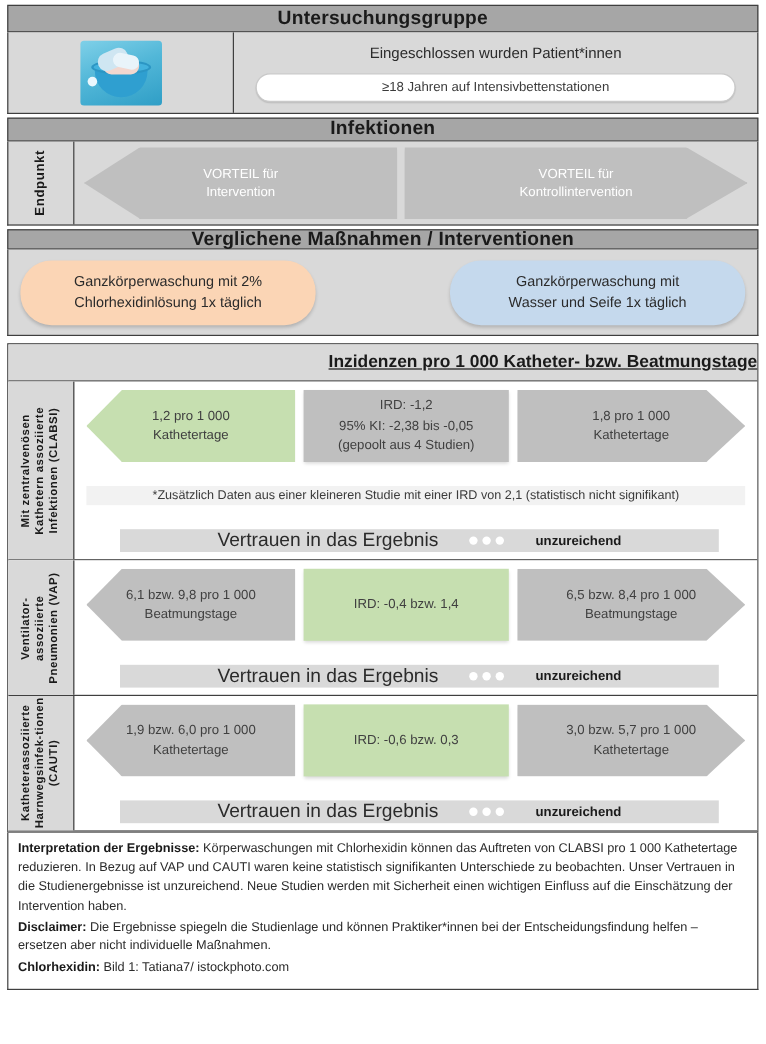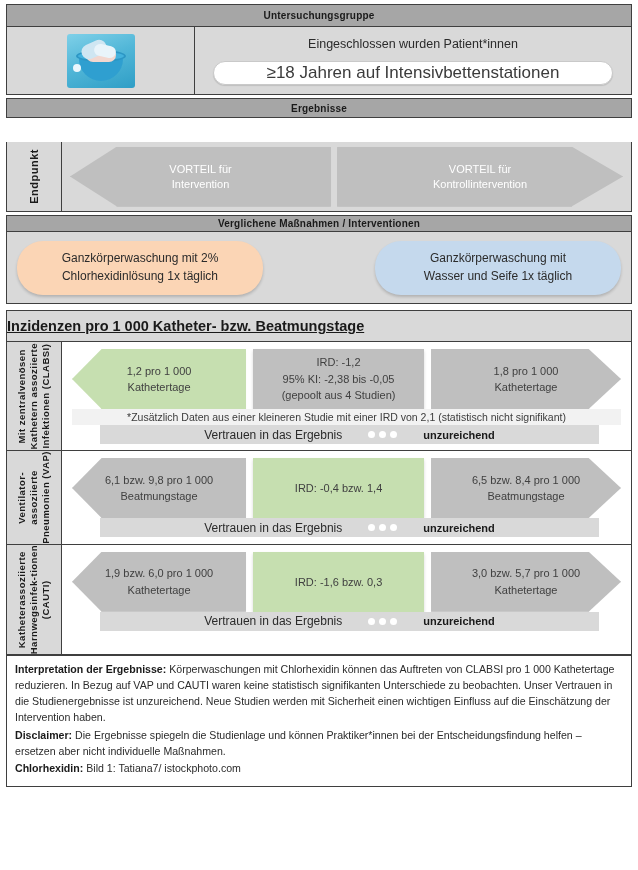--- a/index.html
+++ b/index.html
@@ -1,20 +1,20 @@
 <!DOCTYPE html>
 <html><head>
 <meta charset="utf-8">
 <style>
   html,body{margin:0;padding:0;background:#fff;}
   body{width:638px;height:870px;font-family:"Liberation Sans",sans-serif;color:#3b3b3b;}
   .page{width:638px;height:870px;position:relative;box-sizing:border-box;padding:4px 6px 4px 6px;}
   .band-title{
     background:#a6a6a6;border:1px solid #3f3f3f;box-sizing:border-box;
-    text-align:center;font-weight:bold;font-size:10px;color:#1a1a1a;
+    text-align:center;font-weight:bold;font-size:16px;color:#1a1a1a;
     display:flex;align-items:center;justify-content:center;letter-spacing:.2px;
   }
   .band-body{
     background:#d9d9d9;border:1px solid #3f3f3f;border-top:none;box-sizing:border-box;
     display:flex;
   }
 
   
   #sec-group{margin-bottom:3px;}
   #sec-group .band-title{height:23px;}
@@ -51,27 +51,27 @@
     position:absolute;left:6px;top:30px;width:8px;height:8px;border-radius:50%;background:#eaf7fd;
   }
   .group-text{
     flex:1;display:flex;flex-direction:column;align-items:center;justify-content:center;gap:10px;
     padding:4px 10px;box-sizing:border-box;
   }
   .group-line1{font-size:12.5px;color:#2b2b2b;}
   .pill{
     background:#ffffff;border:1px solid #c9c9c9;border-radius:12px;
     width:100%;max-width:398px;height:22px;display:flex;align-items:center;justify-content:center;
-    font-size:17px;color:#3b3b3b;box-shadow:0 1px 1px rgba(0,0,0,.12);
+    font-size:11px;color:#3b3b3b;box-shadow:0 1px 1px rgba(0,0,0,.12);
   }
 
   
   #sec-results{margin-bottom:3px;}
   #sec-results .band-title{height:20px;}
-  #results-body{height:70px;margin-top:24px;}
+  #results-body{height:70px;}
   .vlabel-cell{
     width:55px;border-right:1px solid #3f3f3f;display:flex;align-items:center;justify-content:center;
     box-sizing:border-box;
   }
   .vlabel{
     writing-mode:vertical-rl;transform:rotate(180deg);
     font-weight:bold;font-size:11px;color:#1a1a1a;letter-spacing:.5px;text-align:center;
   }
   .results-arrows{
     flex:1;display:flex;align-items:center;justify-content:space-between;
@@ -99,51 +99,51 @@
   .iv-right{background:#c5d9ed;}
   .oder{
     width:54px;height:54px;border-radius:50%;background:#ffffff;border:1px solid #8ea9c8;
     display:flex;align-items:center;justify-content:center;font-weight:bold;font-size:12.5px;color:#1a1a1a;
     box-shadow:0 2px 3px rgba(0,0,0,.18);
   }
 
   
   #sec-incid{border:1px solid #3f3f3f;box-sizing:border-box;}
   #incid-title{
-    background:#d9d9d9;height:31px;display:flex;align-items:center;justify-content:flex-start;
+    background:#d9d9d9;height:31px;display:flex;align-items:center;justify-content:flex-end;
     border-bottom:1px solid #3f3f3f;box-sizing:border-box;
   }
   #incid-title span{font-weight:bold;font-size:14.5px;color:#1a1a1a;text-decoration:underline;}
 
   .irow{display:flex;border-bottom:1px solid #3f3f3f;box-sizing:border-box;background:#ffffff;}
   .irow:last-of-type{border-bottom:1px solid #3f3f3f;}
   .irow .vlabel-cell{
     width:55px;background:#d9d9d9;border-right:1px solid #3f3f3f;border-bottom:none;
   }
   .irow .vlabel{font-size:9.5px;line-height:1.25;}
-  .icontent{flex:1;padding:7px 10px 6px 10px;box-sizing:border-box;display:flex;flex-direction:column;gap:0;}
+  .icontent{flex:1;padding:7px 10px 6px 10px;box-sizing:border-box;display:flex;flex-direction:column;gap:20px;}
   .arrow-row{display:flex;align-items:center;justify-content:space-between;gap:7px;}
   .ar{
     height:60px;display:flex;align-items:center;justify-content:center;text-align:center;
     font-size:11px;line-height:1.5;color:#404040;background:#bfbfbf;
     box-shadow:0 2px 3px rgba(0,0,0,.16);padding:0 6px;box-sizing:border-box;
   }
   .ar-left{flex:1.02;clip-path:polygon(17% 0,100% 0,100% 100%,17% 100%,0 50%);}
   .ar-mid{flex:1.0;}
   .ar-right{flex:1.12;clip-path:polygon(0 0,83% 0,100% 50%,83% 100%,0 100%);}
   .green{background:#c6dfb0;}
   .note{
     background:#f2f2f2;font-size:10.5px;color:#3b3b3b;text-align:center;padding:2px 4px;
     box-sizing:border-box;
   }
   .conf{
     background:#d9d9d9;height:19px;margin:0 22px 0 28px;display:flex;align-items:center;
     justify-content:center;gap:26px;box-sizing:border-box;
   }
-  .conf-label{font-size:12px;color:#2b2b2b;}
+  .conf-label{font-size:16px;color:#2b2b2b;}
   .dots{display:flex;gap:4px;align-items:center;}
   .dot{width:7px;height:7px;border-radius:50%;background:#ffffff;}
   .conf-verdict{font-size:11px;font-weight:bold;color:#1a1a1a;}
 
   
   #footer{
     border:1px solid #3f3f3f;border-top:none;box-sizing:border-box;background:#ffffff;
     padding:6px 8px 7px 8px;font-size:10.6px;line-height:1.5;color:#2b2b2b;
   }
   #footer p{margin:0 0 2px 0;}
@@ -168,21 +168,21 @@
         </div>
       </div>
       <div class="group-text">
         <div class="group-line1">Eingeschlossen wurden Patient*innen</div>
         <div class="pill">≥18 Jahren auf Intensivbettenstationen</div>
       </div>
     </div>
   </div>
 
   <div id="sec-results">
-    <div class="band-title">Ergebnisse</div>
+    <div class="band-title">Infektionen</div>
     <div class="band-body" id="results-body">
       <div class="vlabel-cell">
         <div class="vlabel">Endpunkt</div>
       </div>
       <div class="results-arrows">
         <div class="ep ep-left">VORTEIL für<br>Intervention</div>
         <div class="ep ep-right">VORTEIL für<br>Kontrollintervention</div>
       </div>
     </div>
   </div>
@@ -245,21 +245,21 @@
       </div>
     </div>
 
     <div class="irow">
       <div class="vlabel-cell">
         <div class="vlabel">Katheterassoziierte<br>Harnwegsinfek-tionen<br>(CAUTI)</div>
       </div>
       <div class="icontent">
         <div class="arrow-row">
           <div class="ar ar-left">1,9 bzw. 6,0 pro 1 000<br>Kathetertage</div>
-          <div class="ar ar-mid green">IRD: -1,6 bzw. 0,3</div>
+          <div class="ar ar-mid green">IRD: -0,6 bzw. 0,3</div>
           <div class="ar ar-right">3,0 bzw. 5,7 pro 1 000<br>Kathetertage</div>
         </div>
         <div class="conf">
           <span class="conf-label">Vertrauen in das Ergebnis</span>
           <span class="dots">
             <span class="dot"></span>
             <span class="dot"></span>
             <span class="dot"></span>
           </span>
           <span class="conf-verdict">unzureichend</span>

